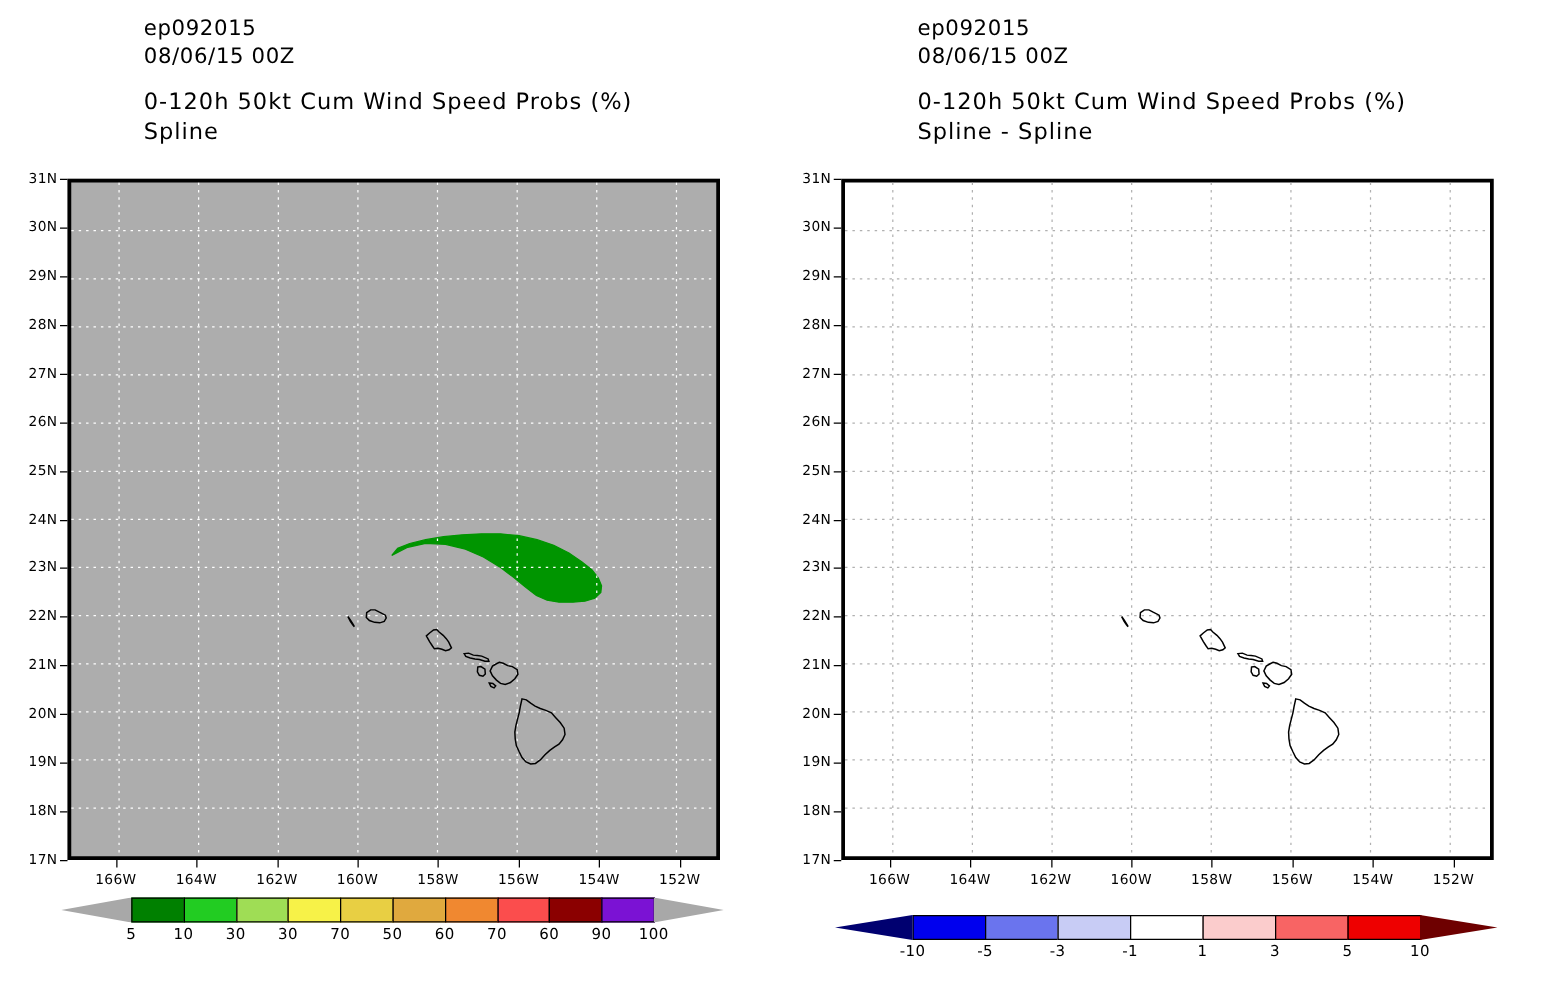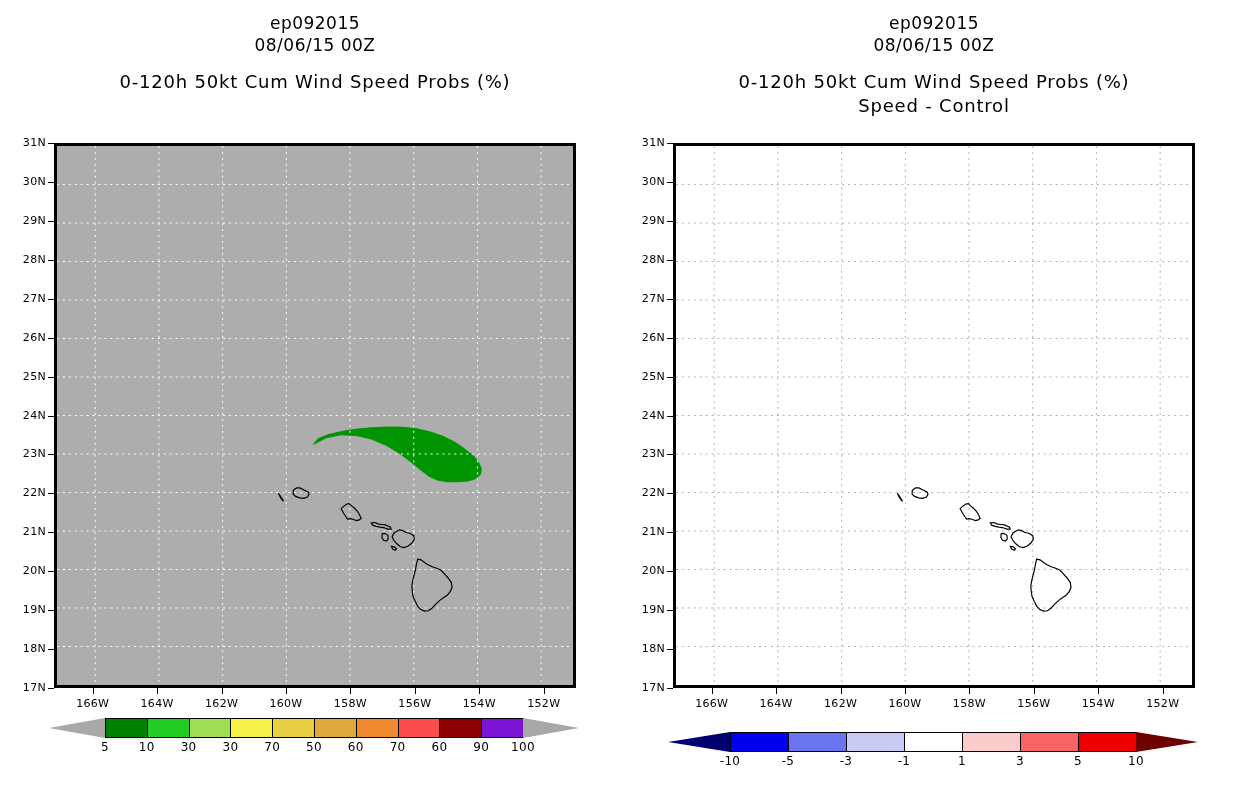--- a/index.html
+++ b/index.html
@@ -5,21 +5,21 @@
   html,body{margin:0;padding:0;}
   body{
     width:1236px;height:800px;
     background:#ffffff;
     font-family:"DejaVu Sans", sans-serif;
     overflow:hidden;
   }
   .stage{position:relative;width:1236px;height:800px;}
 
   
-  .titleblock{position:absolute;text-align:center;color:#000;}
+  .titleblock{position:absolute;color:#000;}
   .t-line{line-height:22px;font-size:17px;letter-spacing:0.5px;white-space:nowrap;}
   .t-sub{line-height:24px;font-size:18px;letter-spacing:0.8px;white-space:nowrap;}
 
   
   .panel{position:absolute;box-sizing:border-box;border:3px solid #000;}
   .panel.filled{background:#adadad;}
   .panel.blank{background:#ffffff;}
   .mapsvg{position:absolute;left:0;top:0;width:100%;height:100%;display:block;}
 
   
@@ -39,28 +39,29 @@
 </head>
 <body>
 
 <div class="stage">
 
   <div class="titleblock" style="left:115px;top:12px;width:400px;">
     <div class="t-line">ep092015</div>
     <div class="t-line">08/06/15 00Z</div>
     <div style="height:14px"></div>
     <div class="t-sub">0-120h 50kt Cum Wind Speed Probs (%)</div>
+    <div class="t-sub">Spline</div>
   </div>
 
   <div class="titleblock" style="left:734px;top:12px;width:400px;">
     <div class="t-line">ep092015</div>
     <div class="t-line">08/06/15 00Z</div>
     <div style="height:14px"></div>
     <div class="t-sub">0-120h 50kt Cum Wind Speed Probs (%)</div>
-    <div class="t-sub">Speed - Control</div>
+    <div class="t-sub">Spline - Spline</div>
   </div>
 
   <div class="panel filled" id="leftPanel" style="left:54px;top:143px;width:522px;height:545px;">
     <svg class="mapsvg" viewBox="0 0 522 545" preserveAspectRatio="none">
 
       <g id="shadeL">
           <path d="M259.4 301.7 L272.3 295.1 L286.8 292.0 L302.9 292.7 L319.0 296.6 L333.5 302.9 L346.4 310.7 L357.7 319.2 L367.3 327.0 L376.4 334.0 L385.1 337.9 L394.7 339.5 L406.0 339.5 L415.7 338.7 L423.7 336.3 L428.6 331.7 L429.2 326.2 L426.6 320.0 L421.5 313.4 L413.1 306.8 L402.8 299.7 L390.5 293.5 L377.0 288.9 L362.5 285.7 L347.4 284.2 L331.9 284.2 L316.4 285.0 L301.3 286.5 L286.8 288.9 L273.9 292.0 L264.2 295.9 L259.4 301.7 Z" fill="#009500" stroke="#009500" stroke-width="1"></path>
         </g>
 
     <g id="gridL">

